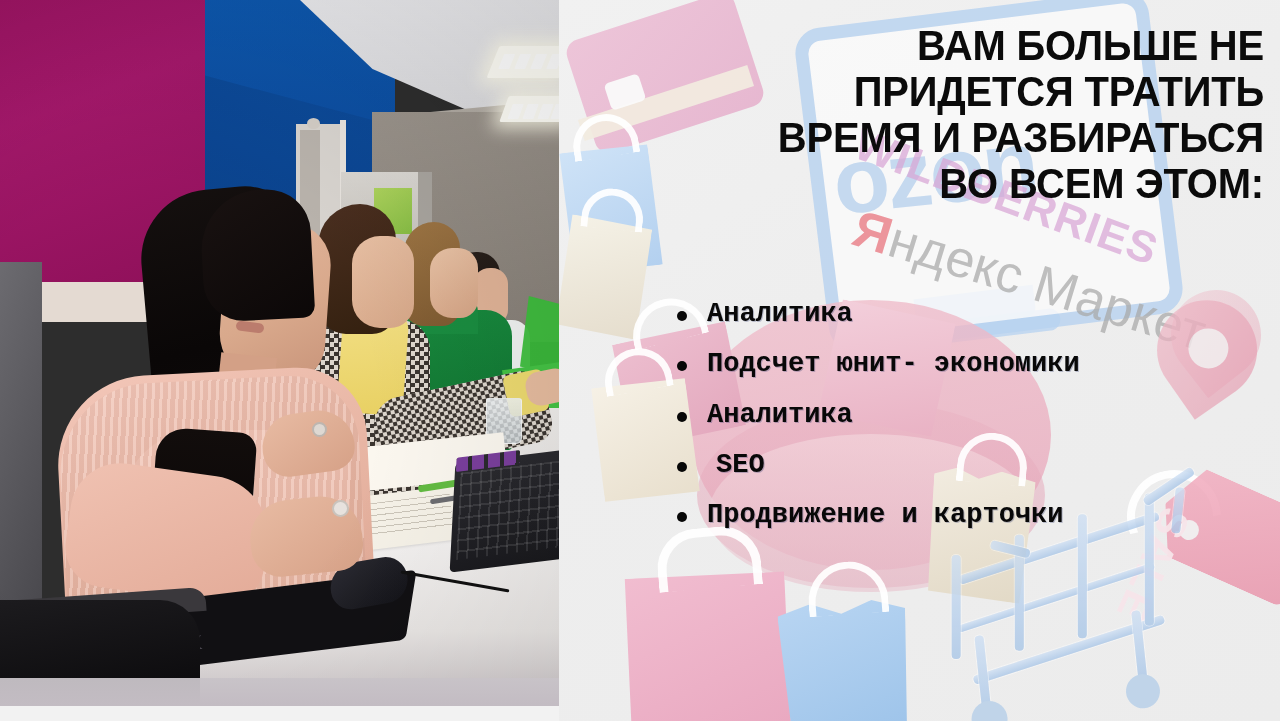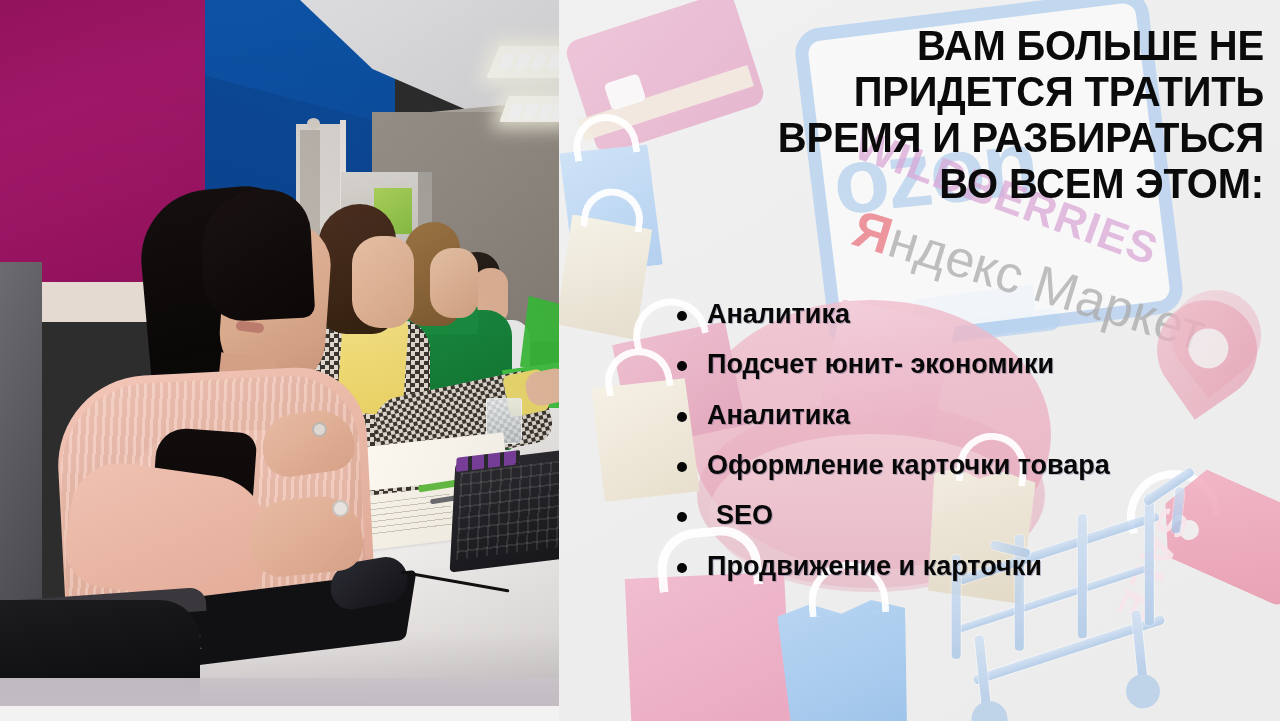--- a/index.html
+++ b/index.html
@@ -295,20 +295,21 @@
     transform:scaleX(.93);transform-origin:right top;
   }
   .heading .hl{display:block;white-space:nowrap;}
 
   .bullets{position:absolute;left:112px;top:300px;width:600px;margin:0;padding:0;list-style:none;}
   .bullets li{
     position:relative;padding-left:36px;margin:0 0 22px 0;
     color:#080808;font-weight:700;font-size:27px;line-height:1.05;
     white-space:nowrap;
     text-shadow:1px 1px 0 rgba(50,60,110,.30);
+    font-family:Liberation Mono, monospace;
   }
   .bullets li::before{
     content:"";position:absolute;left:6px;top:11px;width:10px;height:10px;
     border-radius:50%;background:#070707;
   }
   .bullets li.nudge{padding-left:45px;}
   .bullets li.nudge::before{left:6px;}
 </style>
 </head>
 <body>
@@ -490,19 +491,18 @@
       <span class="hl">ВАМ БОЛЬШЕ НЕ</span>
       <span class="hl">ПРИДЕТСЯ ТРАТИТЬ</span>
       <span class="hl">ВРЕМЯ И РАЗБИРАТЬСЯ</span>
       <span class="hl">ВО ВСЕМ ЭТОМ:</span>
     </div>
 
     <ul class="bullets">
       <li>Аналитика</li>
       <li>Подсчет юнит- экономики</li>
       <li>Аналитика</li>
-      <li>Оформление карточки товара</li>
       <li class="nudge"> SEO</li>
       <li>Продвижение и карточки</li>
     </ul>
 
   </div>
 </div>
 
 </body></html>

